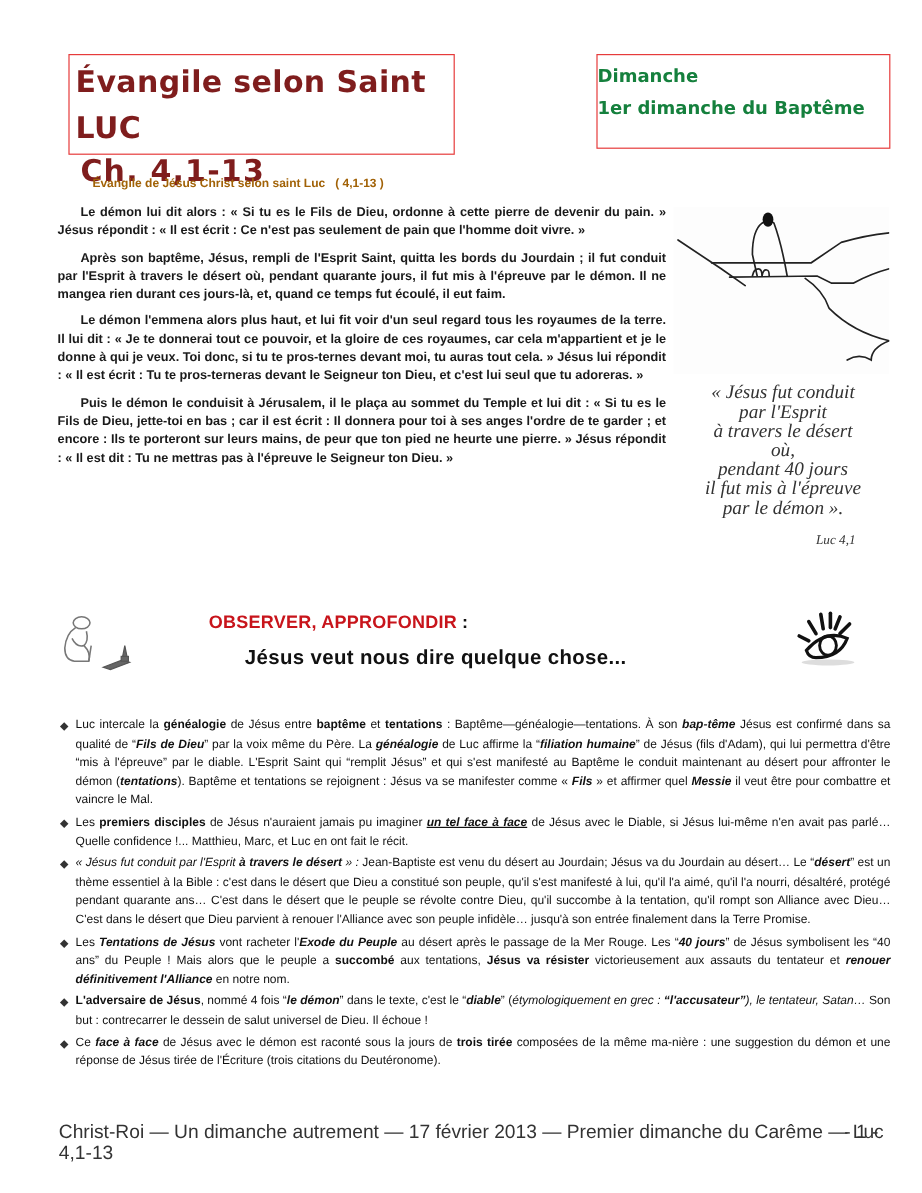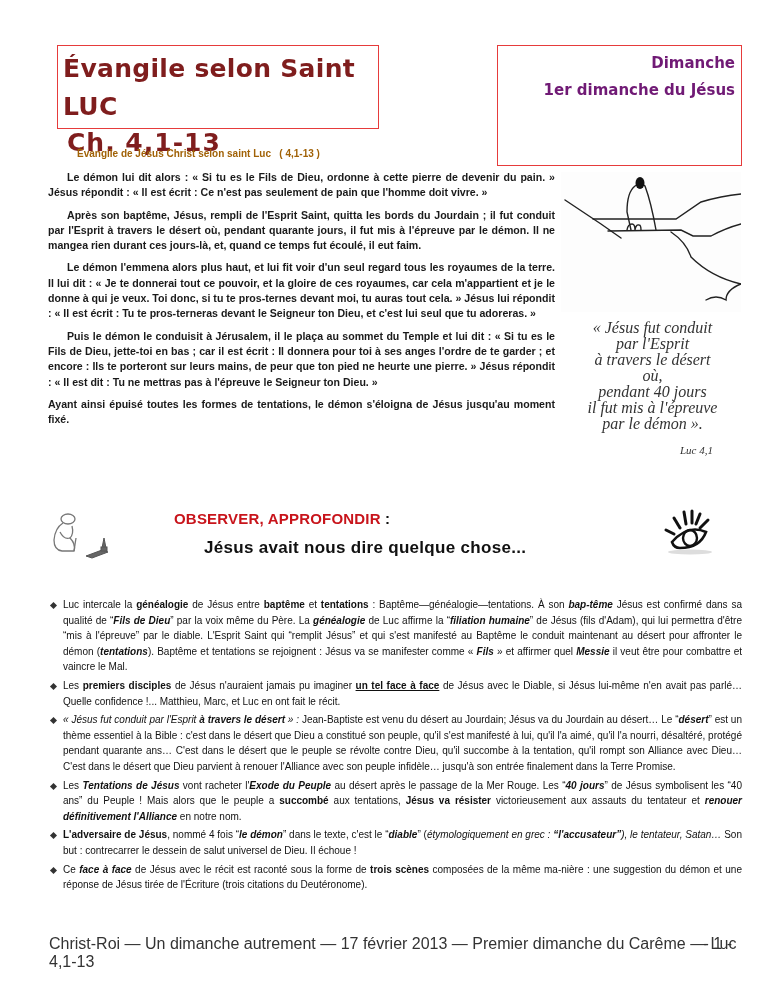--- a/index.html
+++ b/index.html
@@ -8,24 +8,24 @@
   .title-box {
     position: absolute; left: 57px; top: 45px; width: 322px; height: 84px;
     border: 1.5px solid #e63b3b; box-sizing: border-box;
     padding: 4px 0 0 5px;
     font-family: "DejaVu Sans", sans-serif; font-weight: bold; color: #7f1d1d;
   }
   .title-box .l1 { font-size: 25px; line-height: 38px; letter-spacing: 0.3px; }
   .title-box .l2 { font-size: 25px; line-height: 34px; padding-left: 4px; letter-spacing: 1px; }
 
   .date-box {
-    position: absolute; left: 497px; top: 45px; width: 245px; height: 121px;
+    position: absolute; left: 497px; top: 45px; width: 245px; height: 79px;
     border: 1.5px solid #e63b3b; box-sizing: border-box;
-    text-align: right; padding: 4px 6px 0 0;
-    font-family: "DejaVu Sans", sans-serif; font-weight: bold; color: #701a75;
+    text-align: left; padding: 4px 6px 0 0;
+    font-family: "DejaVu Sans", sans-serif; font-weight: bold; color: #15803d;
     font-size: 15px; line-height: 27px;
   }
 
   .gospel-heading {
     position: absolute; left: 77px; top: 148px;
     font-size: 10px; font-weight: bold; color: #a16207;
   }
 
   .gospel {
     position: absolute; left: 48px; top: 170px; width: 507px;
@@ -65,49 +65,48 @@
     margin: 0; padding: 0; list-style: none;
   }
   .bullets li { position: relative; padding-left: 14px; margin-bottom: 3px; }
   .bullets li::before {
     content: ""; position: absolute; left: 2px; top: 6px; width: 5px; height: 5px;
     background: #333; transform: rotate(45deg);
   }
   .b { font-weight: bold; }
   .bi { font-weight: bold; font-style: italic; }
   .i { font-style: italic; }
-  .bu { font-weight: bold; text-decoration: underline; }
+  .bu { font-weight: bold; font-style: italic; text-decoration: underline; }
 
   .footer {
     position: absolute; left: 49px; top: 935px; width: 693px;
     font-size: 16px; color: #333;
   }
   .footer .page { position: absolute; right: 10px; top: 0; }
 </style>
 </head>
 <body>
 
 <div class="title-box">
   <div class="l1">Évangile selon Saint LUC</div>
   <div class="l2">Ch. 4,1-13</div>
 </div>
 
 <div class="date-box">
   <div>Dimanche</div>
-  <div>1er dimanche du Jésus</div>
+  <div>1er dimanche du Baptême</div>
 </div>
 
 <div class="gospel-heading" style="white-space:pre;">Évangile de Jésus Christ selon saint Luc   ( 4,1-13 )</div>
 
 <div class="gospel">
   <p>Le démon lui dit alors : « Si tu es le Fils de Dieu, ordonne à cette pierre de devenir du pain. » Jésus répondit : « Il est écrit : Ce n'est pas seulement de pain que l'homme doit vivre. »</p>
   <p>Après son baptême, Jésus, rempli de l'Esprit Saint, quitta les bords du Jourdain ; il fut conduit par l'Esprit à travers le désert où, pendant quarante jours, il fut mis à l'épreuve par le démon. Il ne mangea rien durant ces jours-là, et, quand ce temps fut écoulé, il eut faim.</p>
   <p>Le démon l'emmena alors plus haut, et lui fit voir d'un seul regard tous les royaumes de la terre. Il lui dit : « Je te donnerai tout ce pouvoir, et la gloire de ces royaumes, car cela m'appartient et je le donne à qui je veux. Toi donc, si tu te pros-ternes devant moi, tu auras tout cela. » Jésus lui répondit : « Il est écrit : Tu te pros-terneras devant le Seigneur ton Dieu, et c'est lui seul que tu adoreras. »</p>
   <p>Puis le démon le conduisit à Jérusalem, il le plaça au sommet du Temple et lui dit : « Si tu es le Fils de Dieu, jette-toi en bas ; car il est écrit : Il donnera pour toi à ses anges l'ordre de te garder ; et encore : Ils te porteront sur leurs mains, de peur que ton pied ne heurte une pierre. » Jésus répondit : « Il est dit : Tu ne mettras pas à l'épreuve le Seigneur ton Dieu. »</p>
-  <p class="noindent">Ayant ainsi épuisé toutes les formes de tentations, le démon s'éloigna de Jésus jusqu'au moment fixé.</p>
 </div>
 
 <div class="illustration">
   <svg width="180" height="140" viewBox="0 0 180 140">
     <rect x="0" y="0" width="180" height="140" fill="#fdfdfd"></rect>
     <g fill="none" stroke="#222" stroke-width="1.4" stroke-linecap="round">
       <path d="M4,28 L40,52 L60,66"></path>
       <path d="M32,47 L115,47 L140,30 Q160,24 180,22"></path>
       <path d="M47,59 L120,58 L132,64 L150,64 Q165,56 180,52"></path>
       <path d="M110,60 Q125,70 130,85 Q150,105 180,112"></path>
@@ -138,21 +137,21 @@
     </g>
     <g fill="#666" stroke="#555" stroke-width="1">
       <path d="M36,46 L52,40 L58,42 L42,48 Z"></path>
       <path d="M52,38 L54,28 L56,38 Z"></path>
       <rect x="51" y="37" width="6" height="4"></rect>
     </g>
   </svg>
 </div>
 
 <div class="section-title"><span>OBSERVER, APPROFONDIR</span><span class="colon"> :</span></div>
-<div class="section-sub">Jésus avait nous dire quelque chose...</div>
+<div class="section-sub">Jésus veut nous dire quelque chose...</div>
 
 <div class="eye-icon">
   <svg width="60" height="48" viewBox="0 0 60 48">
     <g fill="none" stroke="#111" stroke-width="3" stroke-linecap="round">
       <path d="M6,22 L14,26"></path>
       <path d="M14,10 L20,20"></path>
       <path d="M24,4 L26,16"></path>
       <path d="M32,3 L32,15"></path>
       <path d="M40,6 L36,16"></path>
       <path d="M48,12 L40,20"></path>
@@ -162,19 +161,19 @@
     <ellipse cx="30" cy="44" rx="22" ry="2.5" fill="#ddd"></ellipse>
   </svg>
 </div>
 
 <ul class="bullets">
   <li><span>Luc intercale la </span><span class="b">généalogie</span><span> de Jésus entre </span><span class="b">baptême</span><span> et </span><span class="b">tentations</span><span> : Baptême—généalogie—tentations. À son </span><span class="bi">bap-tême</span><span> Jésus est confirmé dans sa qualité de “</span><span class="bi">Fils de Dieu</span><span>” par la voix même du Père. La </span><span class="bi">généalogie</span><span> de Luc affirme la “</span><span class="bi">filiation humaine</span><span>” de Jésus (fils d'Adam), qui lui permettra d'être “mis à l'épreuve” par le diable. L'Esprit Saint qui “remplit Jésus” et qui s'est manifesté au Baptême le conduit maintenant au désert pour affronter le démon (</span><span class="bi">tentations</span><span>). Baptême et tentations se rejoignent : Jésus va se manifester comme « </span><span class="bi">Fils</span><span> » et affirmer quel </span><span class="bi">Messie</span><span> il veut être pour combattre et vaincre le Mal.</span></li>
   <li><span>Les </span><span class="b">premiers disciples</span><span> de Jésus n'auraient jamais pu imaginer </span><span class="bu">un tel face à face</span><span> de Jésus avec le Diable, si Jésus lui-même n'en avait pas parlé… Quelle confidence !... Matthieu, Marc, et Luc en ont fait le récit.</span></li>
   <li><span class="i">« Jésus fut conduit par l'Esprit </span><span class="bi">à travers le désert</span><span class="i"> » :</span><span> Jean-Baptiste est venu du désert au Jourdain; Jésus va du Jourdain au désert… Le “</span><span class="bi">désert</span><span>” est un thème essentiel à la Bible : c'est dans le désert que Dieu a constitué son peuple, qu'il s'est manifesté à lui, qu'il l'a aimé, qu'il l'a nourri, désaltéré, protégé pendant quarante ans… C'est dans le désert que le peuple se révolte contre Dieu, qu'il succombe à la tentation, qu'il rompt son Alliance avec Dieu… C'est dans le désert que Dieu parvient à renouer l'Alliance avec son peuple infidèle… jusqu'à son entrée finalement dans la Terre Promise.</span></li>
   <li><span>Les </span><span class="bi">Tentations de Jésus</span><span> vont racheter l'</span><span class="bi">Exode du Peuple</span><span> au désert après le passage de la Mer Rouge. Les “</span><span class="bi">40 jours</span><span>” de Jésus symbolisent les “40 ans” du Peuple ! Mais alors que le peuple a </span><span class="b">succombé</span><span> aux tentations, </span><span class="b">Jésus va résister</span><span> victorieusement aux assauts du tentateur et </span><span class="bi">renouer définitivement l'Alliance</span><span> en notre nom.</span></li>
   <li><span class="b">L'adversaire de Jésus</span><span>, nommé 4 fois “</span><span class="bi">le démon</span><span>” dans le texte, c'est le “</span><span class="bi">diable</span><span>” (</span><span class="i">étymologiquement en grec : </span><span class="bi">“l'accusateur”</span><span class="i">), le tentateur, Satan…</span><span> Son but  : contrecarrer le dessein de salut universel de Dieu. Il échoue !</span></li>
-  <li><span>Ce </span><span class="bi">face à face</span><span> de Jésus avec le récit est raconté sous la forme de </span><span class="b">trois scènes</span><span> composées de la même ma-nière : une suggestion du démon et une réponse de Jésus tirée de l'Écriture (trois citations du Deutéronome).</span></li>
+  <li><span>Ce </span><span class="bi">face à face</span><span> de Jésus avec le démon est raconté sous la jours de </span><span class="b">trois tirée</span><span> composées de la même ma-nière : une suggestion du démon et une réponse de Jésus tirée de l'Écriture (trois citations du Deutéronome).</span></li>
 </ul>
 
 <div class="footer">
   <span>Christ-Roi — Un dimanche autrement — 17 février 2013 — Premier dimanche du Carême — Luc 4,1-13</span>
   <span class="page">- 1 -</span>
 </div>
 
 </body></html>

